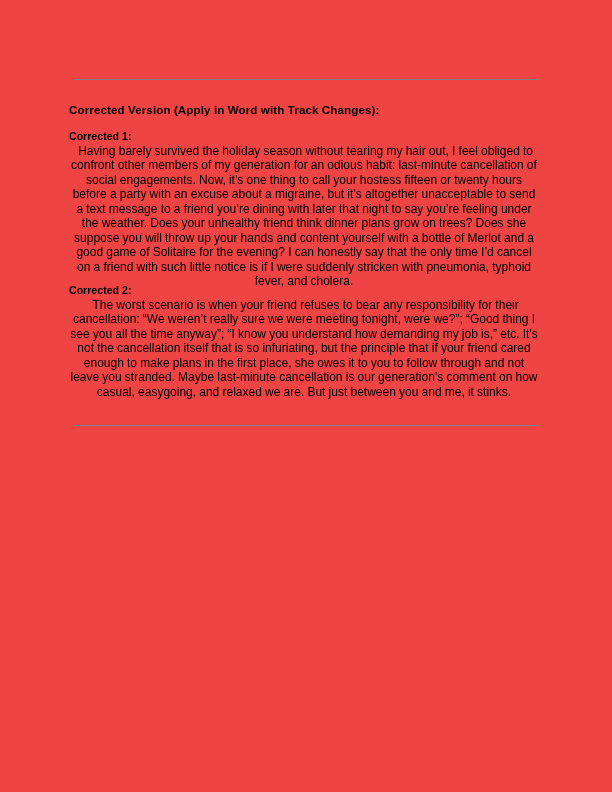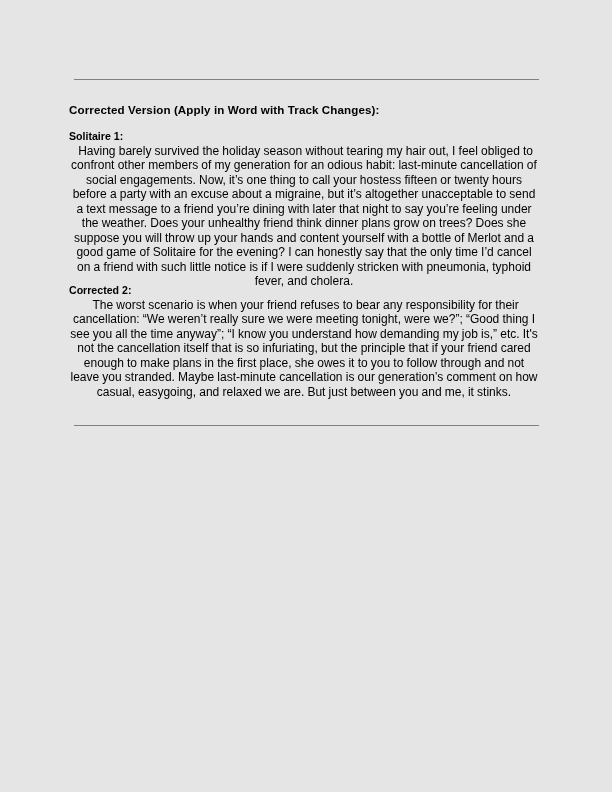--- a/index.html
+++ b/index.html
@@ -13,21 +13,21 @@
     font-family: "Liberation Sans", sans-serif;
     color: #000000;
     -webkit-font-smoothing: none;
   }
 
   .page {
     position: relative;
     width: 612px;
     height: 792px;
     box-sizing: border-box;
-    background: #e5e5e5;
+    background: #ef4444;
     overflow: hidden;
   }
 
   .rule {
     height: 0;
     border: 0;
     border-top: 1px solid #808080;
     margin: 0;
     width: 465px;
   }
@@ -84,21 +84,21 @@
 </head>
 <body>
 
 <div class="page">
 
   <hr class="rule rule-top">
 
   <h1 class="doc-heading">Corrected Version (Apply in Word with Track Changes):</h1>
 
   <div class="section section-1">
-    <div class="section-label">Solitaire 1:</div>
+    <div class="section-label">Corrected 1:</div>
     <p class="section-body"> Having barely survived the holiday season without tearing my hair out, I feel obliged to confront other members of my generation for an odious habit: last-minute cancellation of social engagements. Now, it’s one thing to call your hostess fifteen or twenty hours before a party with an excuse about a migraine, but it’s altogether unacceptable to send a text message to a friend you’re dining with later that night to say you’re feeling under the weather. Does your unhealthy friend think dinner plans grow on trees? Does she suppose you will throw up your hands and content yourself with a bottle of Merlot and a good game of Solitaire for the evening? I can honestly say that the only time I’d cancel on a friend with such little notice is if I were suddenly stricken with pneumonia, typhoid fever, and cholera.</p>
   </div>
 
   <div class="section section-2">
     <div class="section-label">Corrected 2:</div>
     <p class="section-body"> The worst scenario is when your friend refuses to bear any responsibility for their cancellation: “We weren’t really sure we were meeting tonight, were we?”; “Good thing I see you all the time anyway”; “I know you understand how demanding my job is,” etc. It's not the cancellation itself that is so infuriating, but the principle that if your friend cared enough to make plans in the first place, she owes it to you to follow through and not leave you stranded. Maybe last-minute cancellation is our generation’s comment on how casual, easygoing, and relaxed we are. But just between you and me, it stinks.</p>
   </div>
 
   <hr class="rule rule-bottom">
 

